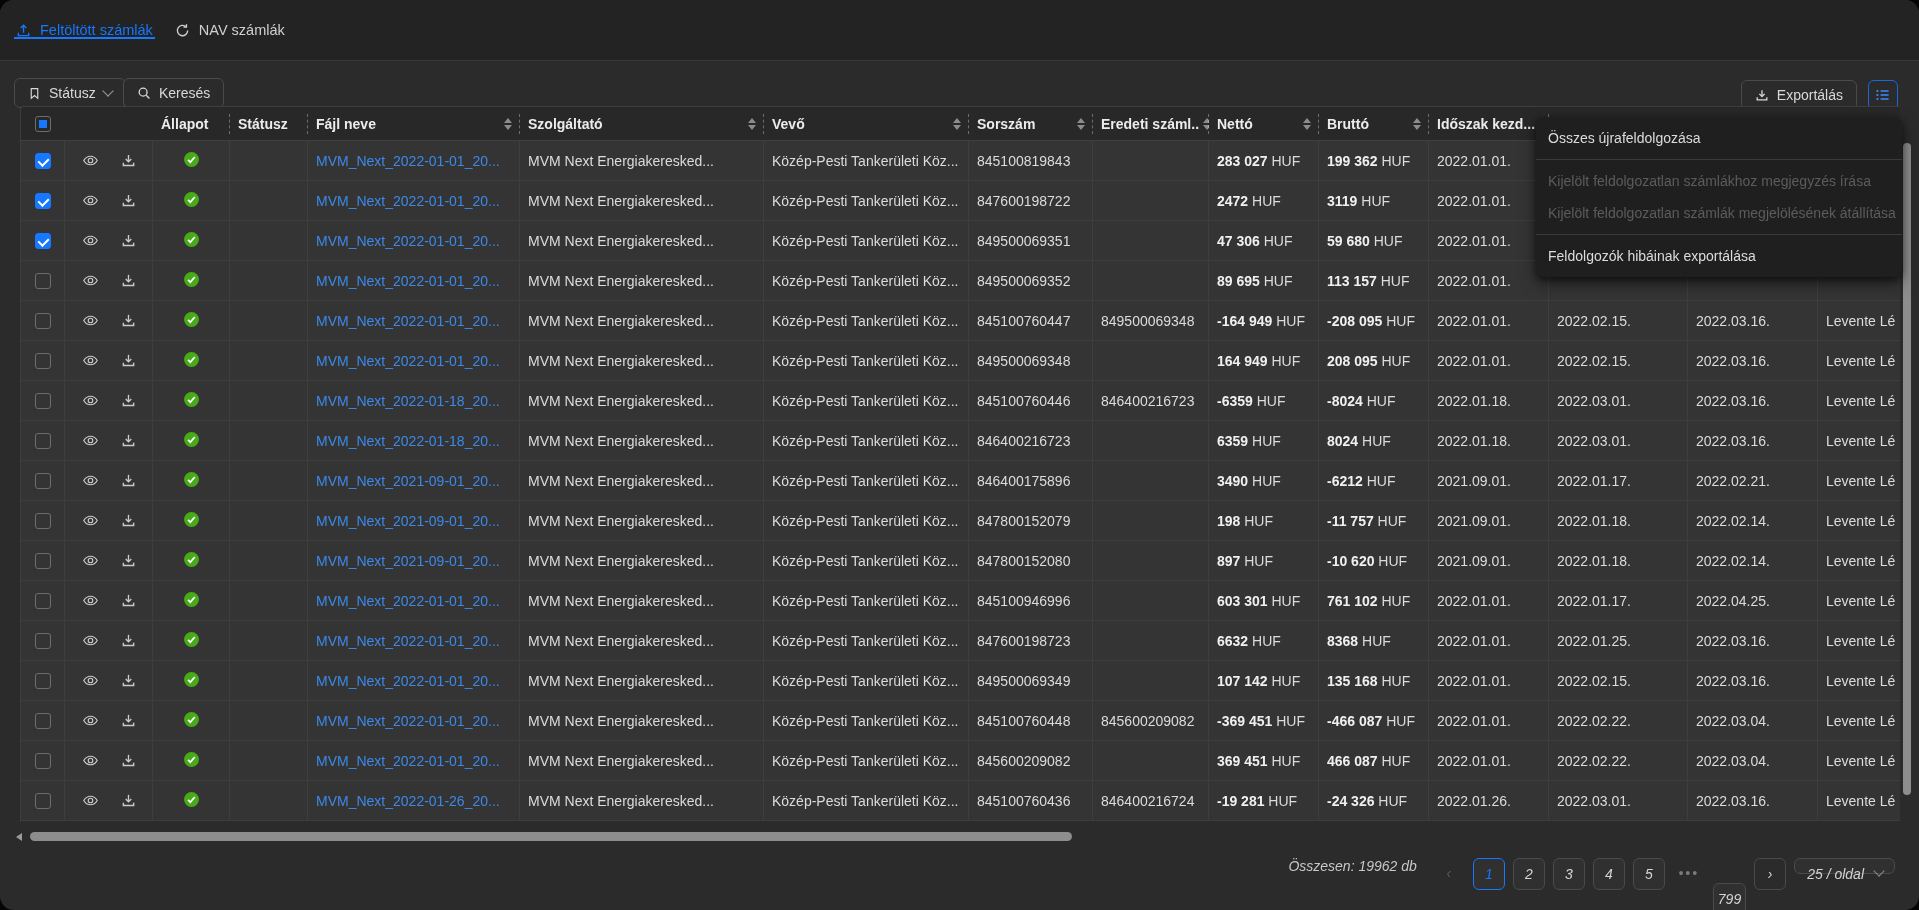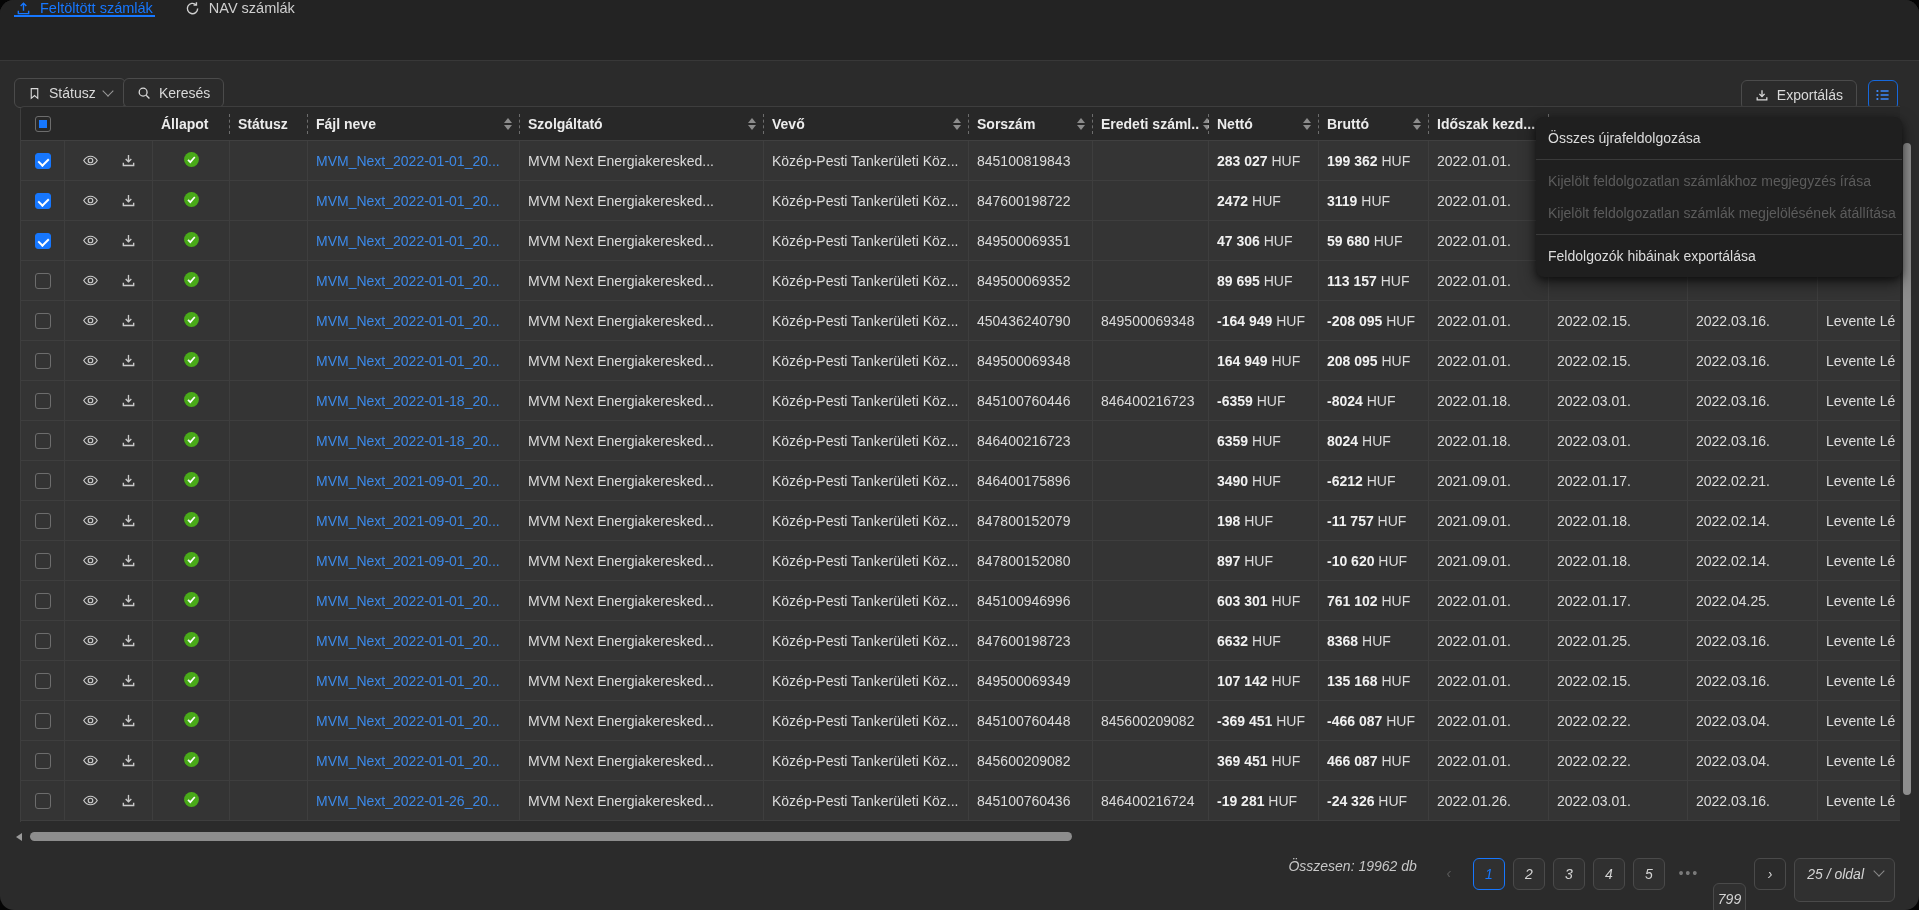--- a/index.html
+++ b/index.html
@@ -1,20 +1,20 @@
 <!DOCTYPE html>
 <html><head>
 <meta charset="utf-8">
 <style>
   html,body{margin:0;padding:0;background:#050505;}
   body{font-family:"Liberation Sans","DejaVu Sans",sans-serif;}
   .app{position:relative;width:1919px;height:910px;background:#2b2b2b;border-radius:14px;overflow:hidden;}
 
   
-  .tabbar{position:absolute;top:0;left:0;right:0;height:60px;background:#232323;border-bottom:1px solid #383838;display:flex;align-items:flex-start;padding-left:14px;gap:28px;}
+  .tabbar{position:absolute;top:0;left:0;right:0;height:60px;background:#232323;border-bottom:1px solid #383838;display:flex;align-items:center;padding-left:14px;gap:18px;}
   .tab{display:inline-flex;align-items:center;gap:9px;font-size:14.5px;color:#cfcfcf;position:relative;cursor:pointer;padding:0 2px;}
   .tab.active{color:#1677ff;}
   .tab.active::after{content:"";position:absolute;left:0;right:0;bottom:-1px;height:2px;background:#1677ff;}
   .tab svg{display:block;}
 
   
   .btn{position:absolute;height:30px;display:inline-flex;align-items:center;gap:8px;padding:0 13px;border:1px solid #4b4b4b;border-radius:6px;background:#2b2b2b;color:#d9d9d9;font-size:14px;cursor:pointer;box-sizing:border-box;}
   .btn-status{left:14px;top:78px;}
   .btn-search{left:123px;top:78px;}
   .btn-export{top:80px;right:62px;}
@@ -56,21 +56,21 @@
   .menu-div{height:1px;background:#3a3a3a;margin:5px 0;}
 
   
   .footer{position:absolute;right:24px;top:858px;display:flex;align-items:flex-start;gap:8px;z-index:2;font-style:italic;}
   .total{color:#c8c8c8;font-size:14px;margin-right:8px;}
   .pg{min-width:32px;height:32px;line-height:30px;text-align:center;border:1px solid #4a4a4a;border-radius:6px;color:#d4d4d4;font-size:14px;background:#303030;box-sizing:border-box;cursor:pointer;padding:0 4px;}
   .pg.active{border-color:#1677ff;color:#1677ff;}
   .pg.noborder{border:none;background:transparent;}
   .pg.disabled{color:#5a5a5a;border:none;background:transparent;cursor:default;}
   .pg.dots{border:none;background:transparent;color:#7a7a7a;letter-spacing:2px;cursor:default;}
-  .pgsize{height:44px;line-height:30px;border:1px solid #4a4a4a;border-radius:6px;color:#d4d4d4;font-size:14px;background:#303030;box-sizing:border-box;padding:0 30px 0 12px;position:relative;cursor:pointer;}
+  .pgsize{height:16px;line-height:30px;border:1px solid #4a4a4a;border-radius:6px;color:#d4d4d4;font-size:14px;background:#303030;box-sizing:border-box;padding:0 30px 0 12px;position:relative;cursor:pointer;}
   .pgsize .chev{position:absolute;right:11px;top:12px;border-color:#8a8a8a;}
 </style>
 </head>
 <body>
 
 <div class="app">
 
   <div class="tabbar">
     <div class="tab active">
       <svg width="15" height="15" viewBox="0 0 16 16" fill="none" stroke="#1677ff" stroke-width="1.5">
@@ -395,21 +395,21 @@
               </div>
             </td>
             <td class="center"><svg width="17" height="17" viewBox="0 0 16 16">
                 <circle cx="8" cy="8" r="7" fill="#49aa19"></circle>
                 <path d="M4.7 8.3l2.2 2.2 4.2-4.8" stroke="#fff" stroke-width="1.6" fill="none"></path>
               </svg></td>
             <td></td>
             <td><span class="link">MVM_Next_2022-01-01_20...</span></td>
             <td>MVM Next Energiakeresked...</td>
             <td>Közép-Pesti Tankerületi Köz...</td>
-            <td>450436240790</td>
+            <td>845100760447</td>
             <td>849500069348</td>
             <td><b>-164 949</b> HUF</td>
             <td><b>-208 095</b> HUF</td>
             <td>2022.01.01.</td>
             <td>2022.02.15.</td>
             <td>2022.03.16.</td>
             <td>Levente Lé</td>
           </tr>
           <tr>
             <td class="center"><span class="cb"></span></td>

